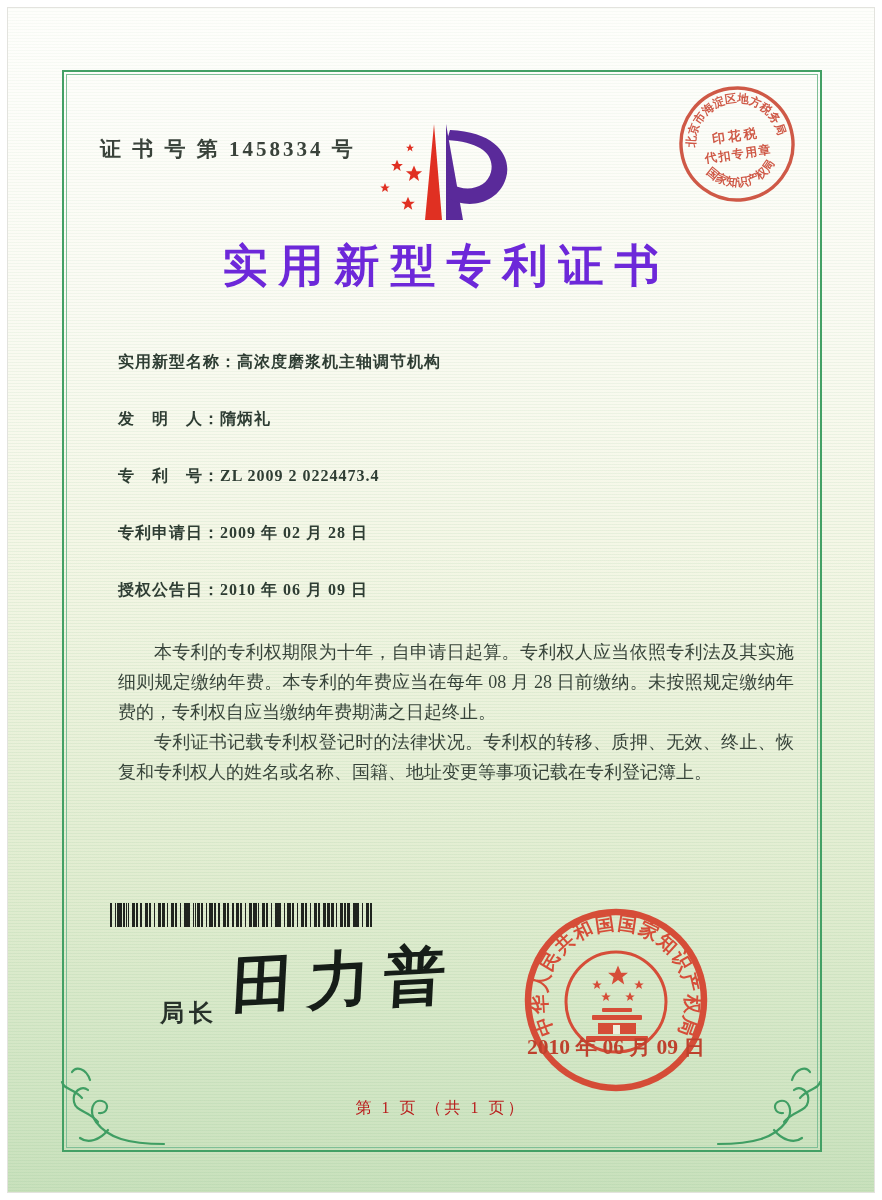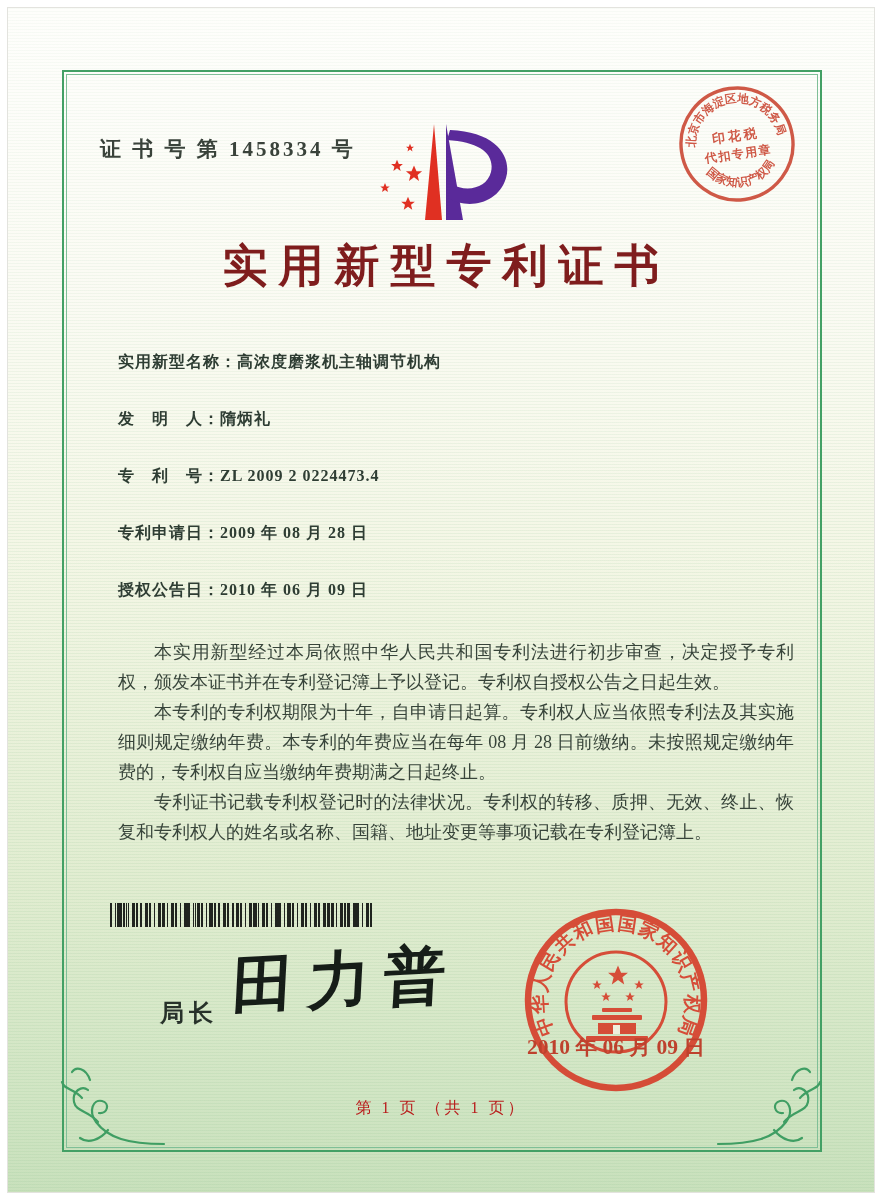--- a/index.html
+++ b/index.html
@@ -25,21 +25,21 @@
 
   .cert-number{position:absolute;left:100px;top:112px;z-index:4;
     font-size:21px;letter-spacing:3px;color:#39423a;font-weight:600;margin-top:23px;}
 
   .logo{position:absolute;left:330px;top:116px;z-index:4;}
 
   .tax-stamp{position:absolute;left:655px;top:62px;z-index:5;opacity:0.88;
     transform:rotate(-8deg);}
 
   .title{position:absolute;left:0;right:0;top:236px;z-index:4;text-align:center;
-    font-size:45px;font-weight:bold;letter-spacing:11px;text-indent:11px;color:#7f1d1d;}
+    font-size:45px;font-weight:bold;letter-spacing:11px;text-indent:11px;color:#6d28d9;}
 
   .content{position:absolute;left:118px;top:352px;width:676px;z-index:4;color:#2e3d33;}
   .field-row{margin-bottom:36px;font-size:16px;font-weight:600;letter-spacing:1px;white-space:nowrap;}
   .field-row .value{font-weight:600;}
   .paras{margin-top:14px;color:#37443a;}
   .paras p{margin:0;font-size:18px;line-height:30px;text-align:justify;text-indent:2em;}
 
   .barcode{position:absolute;left:110px;top:903px;width:262px;height:24px;z-index:4;
     background:
       repeating-linear-gradient(90deg,#20241f 0 2px,transparent 2px 5px,#20241f 5px 6px,transparent 6px 9px,#20241f 9px 12px,transparent 12px 13px),
@@ -125,28 +125,27 @@
   <div class="field-row">
     <span class="label">实用新型名称：</span><span class="value">高浓度磨浆机主轴调节机构</span>
   </div>
   <div class="field-row">
     <span class="label">发　明　人：</span><span class="value">隋炳礼</span>
   </div>
   <div class="field-row">
     <span class="label">专　利　号：</span><span class="value">ZL 2009 2 0224473.4</span>
   </div>
   <div class="field-row">
-    <span class="label">专利申请日：</span><span class="value">2009 年 08 月 28 日</span>
+    <span class="label">专利申请日：</span><span class="value">2009 年 02 月 28 日</span>
   </div>
   <div class="field-row">
     <span class="label">授权公告日：</span><span class="value">2010 年 06 月 09 日</span>
   </div>
 
   <div class="paras">
-    <p>本实用新型经过本局依照中华人民共和国专利法进行初步审查，决定授予专利权，颁发本证书并在专利登记簿上予以登记。专利权自授权公告之日起生效。</p>
     <p>本专利的专利权期限为十年，自申请日起算。专利权人应当依照专利法及其实施细则规定缴纳年费。本专利的年费应当在每年 08 月 28 日前缴纳。未按照规定缴纳年费的，专利权自应当缴纳年费期满之日起终止。</p>
     <p>专利证书记载专利权登记时的法律状况。专利权的转移、质押、无效、终止、恢复和专利权人的姓名或名称、国籍、地址变更等事项记载在专利登记簿上。</p>
   </div>
 </div>
 
 <div class="barcode"></div>
 
 <div class="sig-label">局长</div>
 <div class="sig-name">田力普</div>
 

